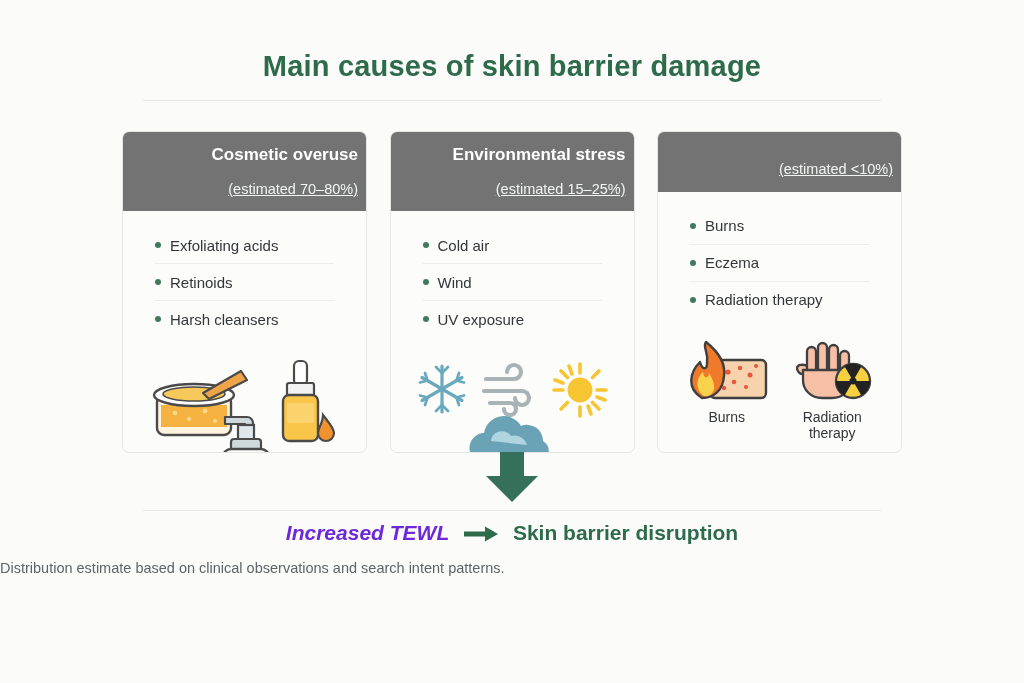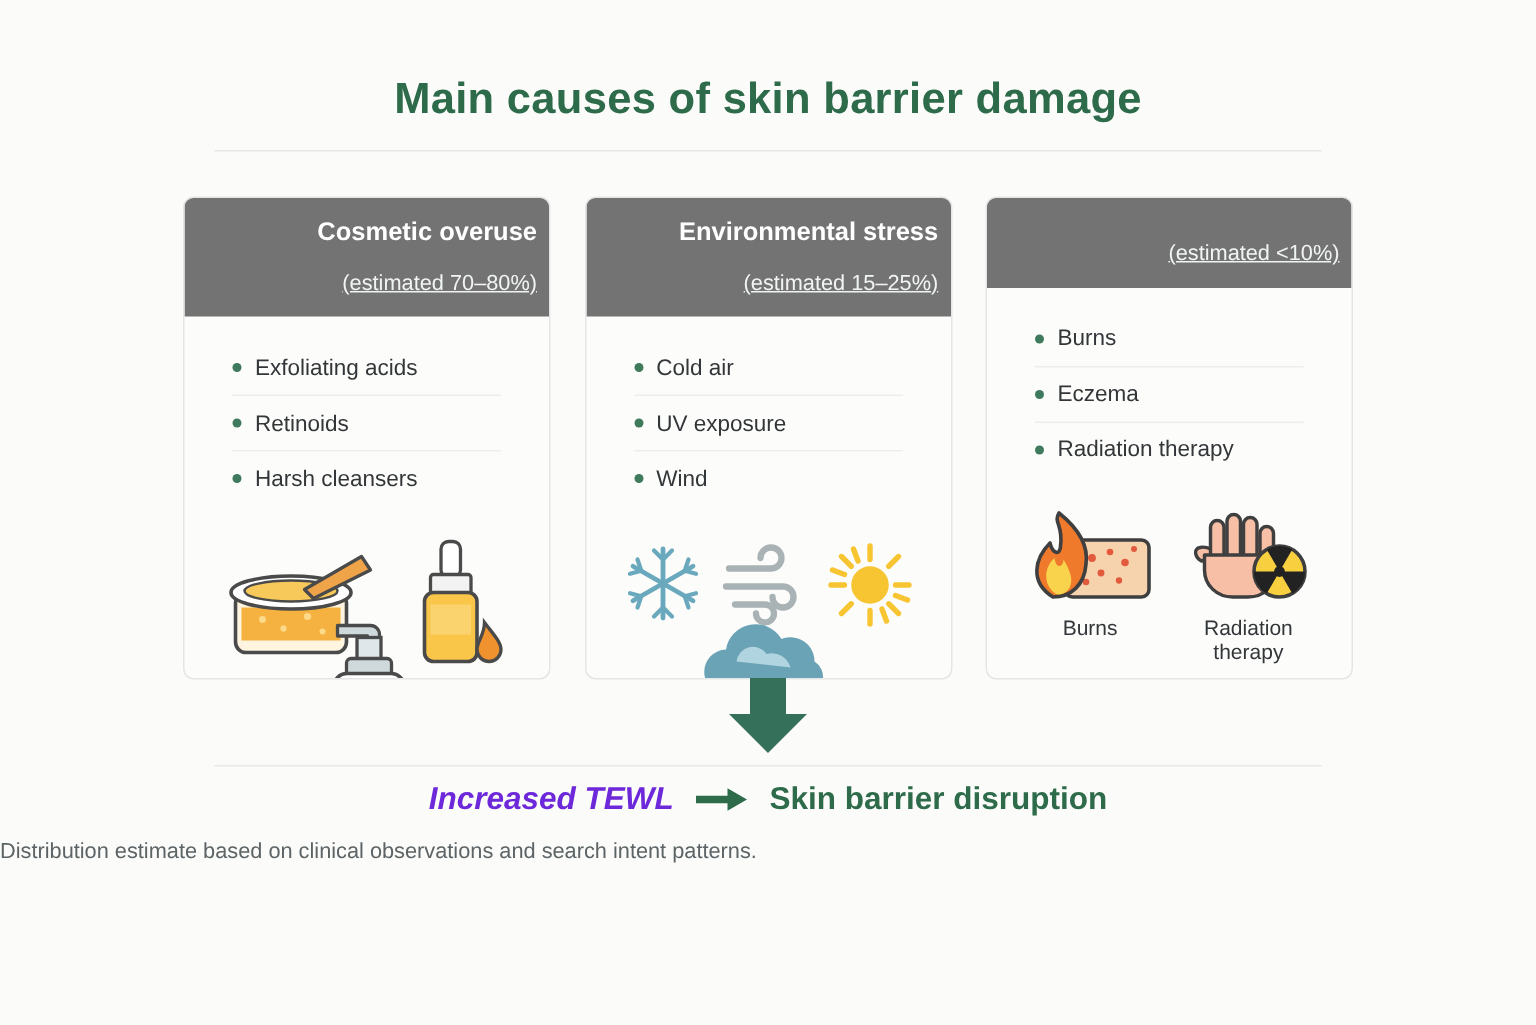--- a/index.html
+++ b/index.html
@@ -267,25 +267,25 @@
         <div class="h-sub">(estimated 15–25%)</div>
       </div>
       <div class="card-body">
         <ul class="bullets">
           <li>
             <span class="dot"></span>
             <span>Cold air</span>
           </li>
           <li>
             <span class="dot"></span>
+            <span>Wind</span>
+          </li>
+          <li>
+            <span class="dot"></span>
             <span>UV exposure</span>
-          </li>
-          <li>
-            <span class="dot"></span>
-            <span>Wind</span>
           </li>
         </ul>
         <div class="art art-weather">
           <div class="wrow">
 
             <svg width="56" height="56" viewBox="0 0 56 56">
               <g stroke="#6aa9bd" stroke-width="3.2" stroke-linecap="round">
                 <line x1="28" y1="5" x2="28" y2="51"></line>
                 <line x1="8" y1="16.5" x2="48" y2="39.5"></line>
                 <line x1="8" y1="39.5" x2="48" y2="16.5"></line>

